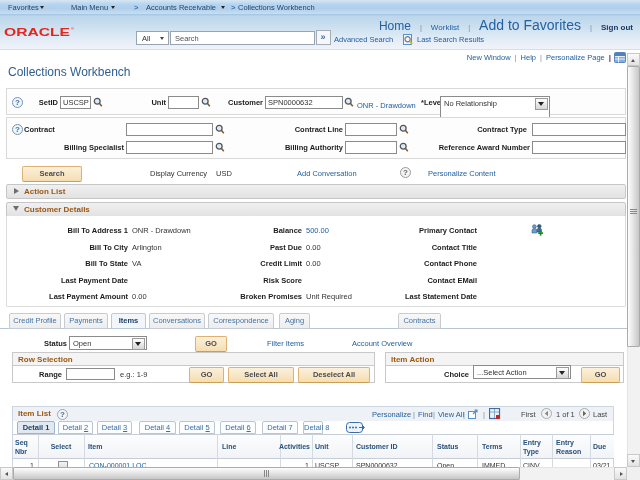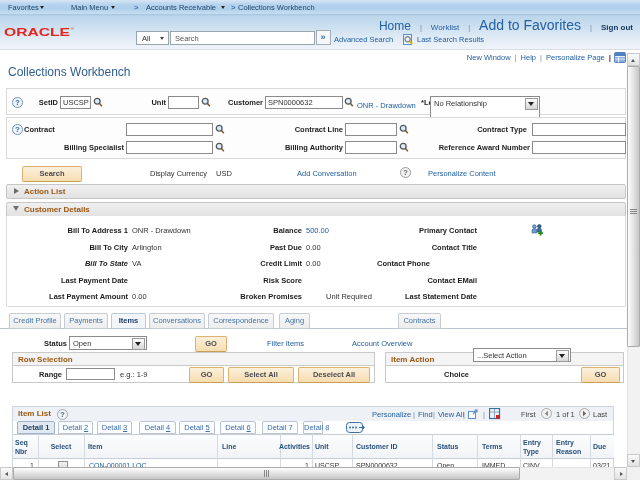--- a/index.html
+++ b/index.html
@@ -99,21 +99,21 @@
 <div class="abs lbl" style="left:200px;top:98px;width:63px;text-align:right;">Customer</div>
 <div class="abs inp" style="left:265px;top:96px;width:78px;height:13px;box-sizing:border-box;">
     <span class="val" style="position:absolute;left:2px;top:1px;">SPN0000632</span>
   </div>
 <svg class="abs" style="left:344px;top:97px;" width="11" height="12" viewBox="0 0 11 12">
     <circle cx="4.2" cy="4.2" r="2.9" fill="#d9eafa" stroke="#555" stroke-width="1.3"></circle>
     <line x1="6.5" y1="6.5" x2="8.8" y2="9.3" stroke="#7c5a2b" stroke-width="1.5"></line>
   </svg>
 <div class="abs lnk" style="left:357px;top:101px;">ONR - Drawdown</div>
 <div class="abs lbl" style="left:421px;top:98px;">*Level</div>
-<div class="abs inp" style="left:430px;top:96px;width:110px;height:30px;box-sizing:border-box;border-color:#8b8b8b;">
+<div class="abs inp" style="left:440px;top:96px;width:110px;height:30px;box-sizing:border-box;border-color:#8b8b8b;">
   <span class="val" style="position:absolute;left:3px;top:2px;">No Relationship</span>
   <span style="position:absolute;right:1px;top:1px;width:11px;height:10px;background:linear-gradient(#fdfdfd,#d6d6d6);border:1px solid #9a9a9a;">
       <span style="position:absolute;left:2px;top:3px;width:0;height:0;border-left:3px solid transparent;border-right:3px solid transparent;border-top:4px solid #222;"></span>
     </span>
 </div>
 
 <div class="abs" style="left:6px;top:117px;width:620px;height:42px;background:#fdfdfd;border:1px solid #d9d9d9;box-sizing:border-box;"></div>
 <svg class="abs" style="left:12px;top:124px;" width="11" height="11" viewBox="0 0 11 11">
   <circle cx="5.5" cy="5.5" r="5" fill="#f2f6fa" stroke="#6f94bd"></circle>
   <text x="5.5" y="8.2" text-anchor="middle" font-size="8" font-weight="bold" fill="#3a6ea5" font-family="Liberation Sans">?</text>
@@ -179,32 +179,32 @@
   <circle cx="8.3" cy="2.2" r="1.8" fill="#2f5f96" stroke="#1b3a5c" stroke-width="0.5"></circle>
   <path d="M6.2 8 L6.2 5.6 Q6.2 4.1 8.3 4.1 Q10.4 4.1 10.4 5.6 L10.4 8 Z" fill="#3d6da5" stroke="#1b3a5c" stroke-width="0.5"></path>
   <rect x="7.1" y="8.3" width="4.9" height="1.7" fill="#1e8a1e"></rect>
   <rect x="8.7" y="6.7" width="1.7" height="4.9" fill="#1e8a1e"></rect>
 </svg>
 <div class="abs lbl" style="left:0px;top:243px;width:128px;text-align:right;">Bill To City</div>
 <div class="abs val" style="left:132px;top:243px;">Arlington</div>
 <div class="abs lbl" style="left:202px;top:243px;width:100px;text-align:right;">Past Due</div>
 <div class="abs val" style="left:306px;top:243px;">0.00</div>
 <div class="abs lbl" style="left:377px;top:243px;width:100px;text-align:right;">Contact Title</div>
-<div class="abs lbl" style="left:0px;top:259px;width:128px;text-align:right;font-style:italic;">Bill To State</div>
+<div class="abs lbl" style="left:0px;top:259px;width:128px;text-align:right;">Bill To State</div>
 <div class="abs val" style="left:132px;top:259px;">VA</div>
 <div class="abs lbl" style="left:202px;top:259px;width:100px;text-align:right;">Credit Limit</div>
 <div class="abs val" style="left:306px;top:259px;">0.00</div>
-<div class="abs lbl" style="left:377px;top:259px;width:100px;">Contact Phone</div>
+<div class="abs lbl" style="left:377px;top:259px;width:100px;text-align:right;">Contact Phone</div>
 <div class="abs lbl" style="left:0px;top:276px;width:128px;text-align:right;">Last Payment Date</div>
 <div class="abs lbl" style="left:202px;top:276px;width:100px;text-align:right;">Risk Score</div>
 <div class="abs lbl" style="left:377px;top:276px;width:100px;text-align:right;">Contact EMail</div>
 <div class="abs lbl" style="left:0px;top:292px;width:128px;text-align:right;">Last Payment Amount</div>
 <div class="abs val" style="left:132px;top:292px;">0.00</div>
 <div class="abs lbl" style="left:202px;top:292px;width:100px;text-align:right;">Broken Promises</div>
-<div class="abs val" style="left:306px;top:292px;margin-left:20px;">Unit Required</div>
+<div class="abs val" style="left:306px;top:292px;">Unit Required</div>
 <div class="abs lbl" style="left:377px;top:292px;width:100px;text-align:right;">Last Statement Date</div>
 
 <div class="abs" style="left:0;top:328px;width:627px;height:1px;background:#bac5d1;"></div>
 <div class="abs" style="left:0;top:313px;width:640px;height:17px;">
   <div class="tab" style="left:9px;width:52px;">Credit Profile</div>
   <div class="tab" style="left:64px;width:44px;">Payments</div>
   <div class="tab tabact" style="left:111px;width:35px;">Items</div>
   <div class="tab" style="left:149px;width:56px;">Conversations</div>
   <div class="tab" style="left:208px;width:66px;">Correspondence</div>
   <div class="tab" style="left:279px;width:31px;">Aging</div>
@@ -229,21 +229,21 @@
 <div class="abs inp" style="left:66px;top:368px;width:49px;height:12px;box-sizing:border-box;"></div>
 <div class="abs val" style="left:120px;top:370px;">e.g.: 1-9</div>
 <div class="abs btn" style="left:189px;top:367px;width:33px;height:14px;line-height:13px;">GO</div>
 <div class="abs btn" style="left:228px;top:367px;width:64px;height:14px;line-height:13px;">Select All</div>
 <div class="abs btn" style="left:298px;top:367px;width:70px;height:14px;line-height:13px;">Deselect All</div>
 
 <div class="abs" style="left:385px;top:352px;width:239px;height:31px;border:1px solid #c9c9c9;background:#fff;box-sizing:border-box;"></div>
 <div class="abs" style="left:385px;top:352px;width:239px;height:14px;background:#f4f4f4;border:1px solid #c9c9c9;box-sizing:border-box;"></div>
 <div class="abs sectxt" style="left:391px;top:355px;">Item Action</div>
 <div class="abs lbl" style="left:395px;top:370px;width:74px;text-align:right;">Choice</div>
-<div class="abs inp" style="left:473px;top:348px;width:98px;height:14px;box-sizing:border-box;">
+<div class="abs inp" style="left:473px;top:365px;width:98px;height:14px;box-sizing:border-box;">
   <span class="val" style="position:absolute;left:3px;top:2px;">...Select Action</span>
   <span style="position:absolute;right:1px;top:1px;width:11px;height:10px;background:linear-gradient(#fdfdfd,#d6d6d6);border:1px solid #9a9a9a;">
       <span style="position:absolute;left:2px;top:3px;width:0;height:0;border-left:3px solid transparent;border-right:3px solid transparent;border-top:4px solid #222;"></span>
     </span>
 </div>
 <div class="abs btn" style="left:581px;top:367px;width:37px;height:14px;line-height:13px;">GO</div>
 
 <div class="abs" style="left:12px;top:406px;width:602px;height:74px;border:1px solid #cdd6e0;border-bottom:none;background:#fff;box-sizing:border-box;"></div>
 <div class="abs" style="left:13px;top:407px;width:600px;height:14px;background:#eef1f5;"></div>
 <div class="abs sectxt" style="left:18px;top:409px;">Item List</div>

